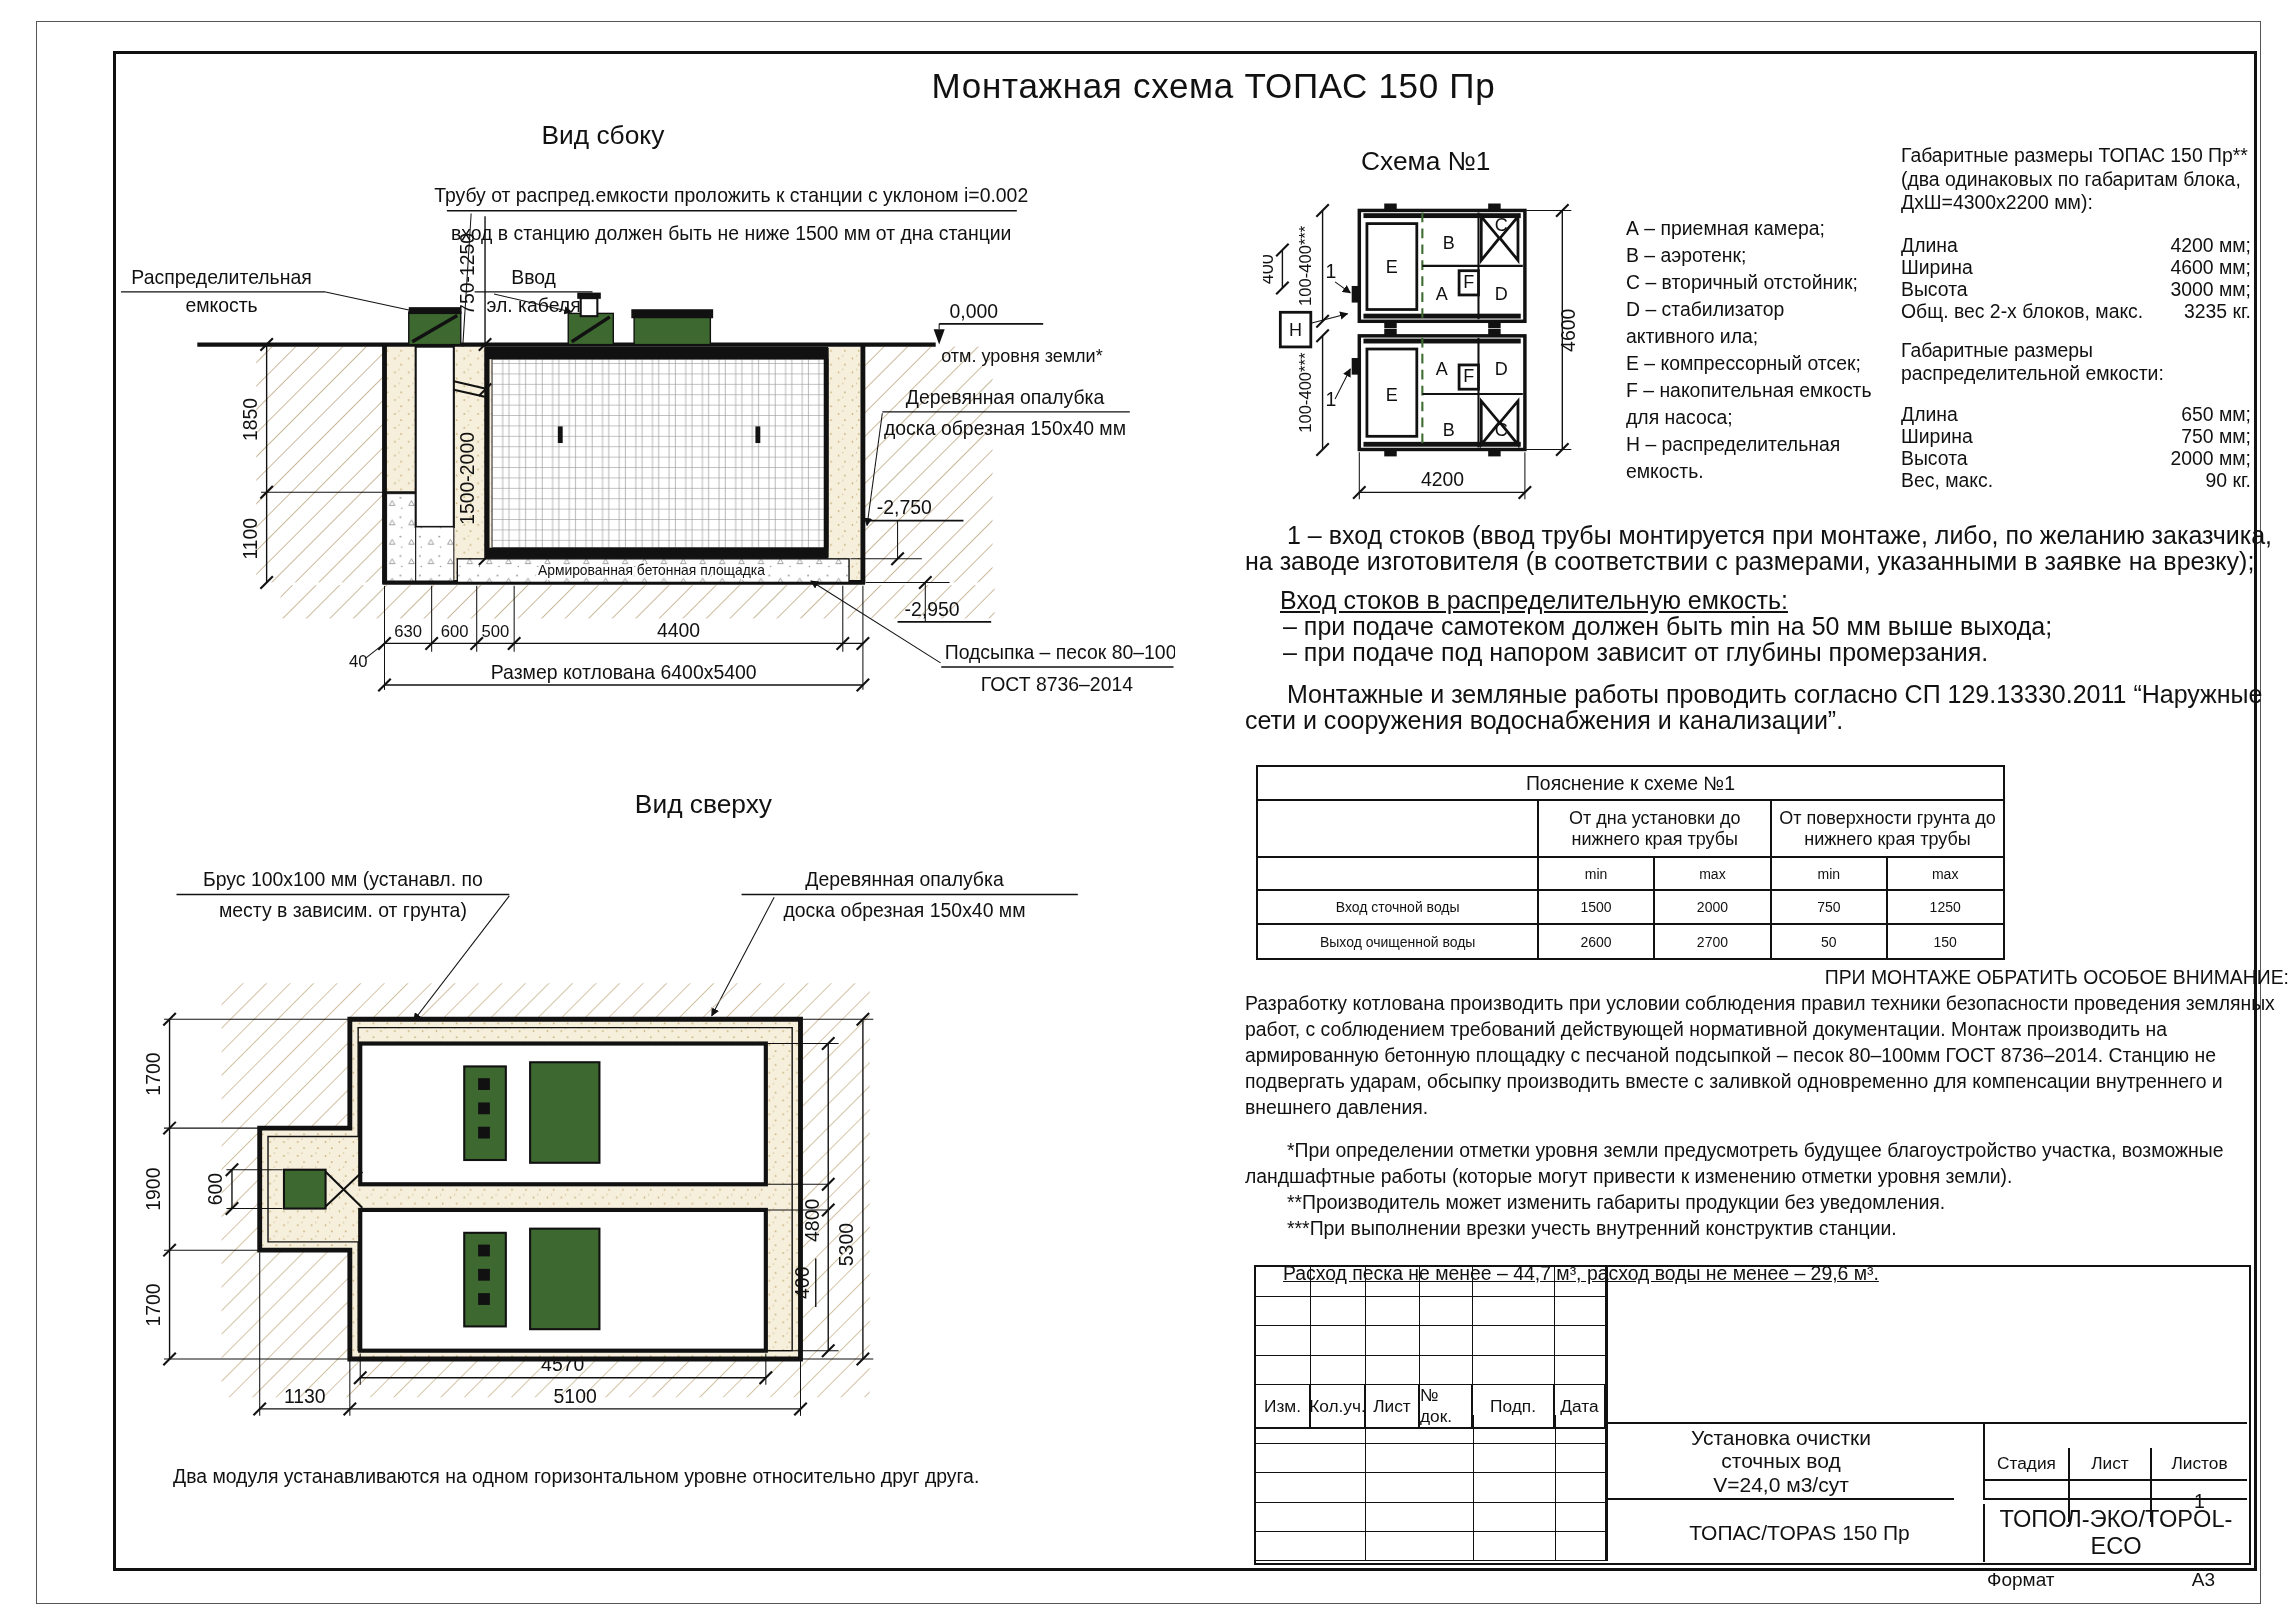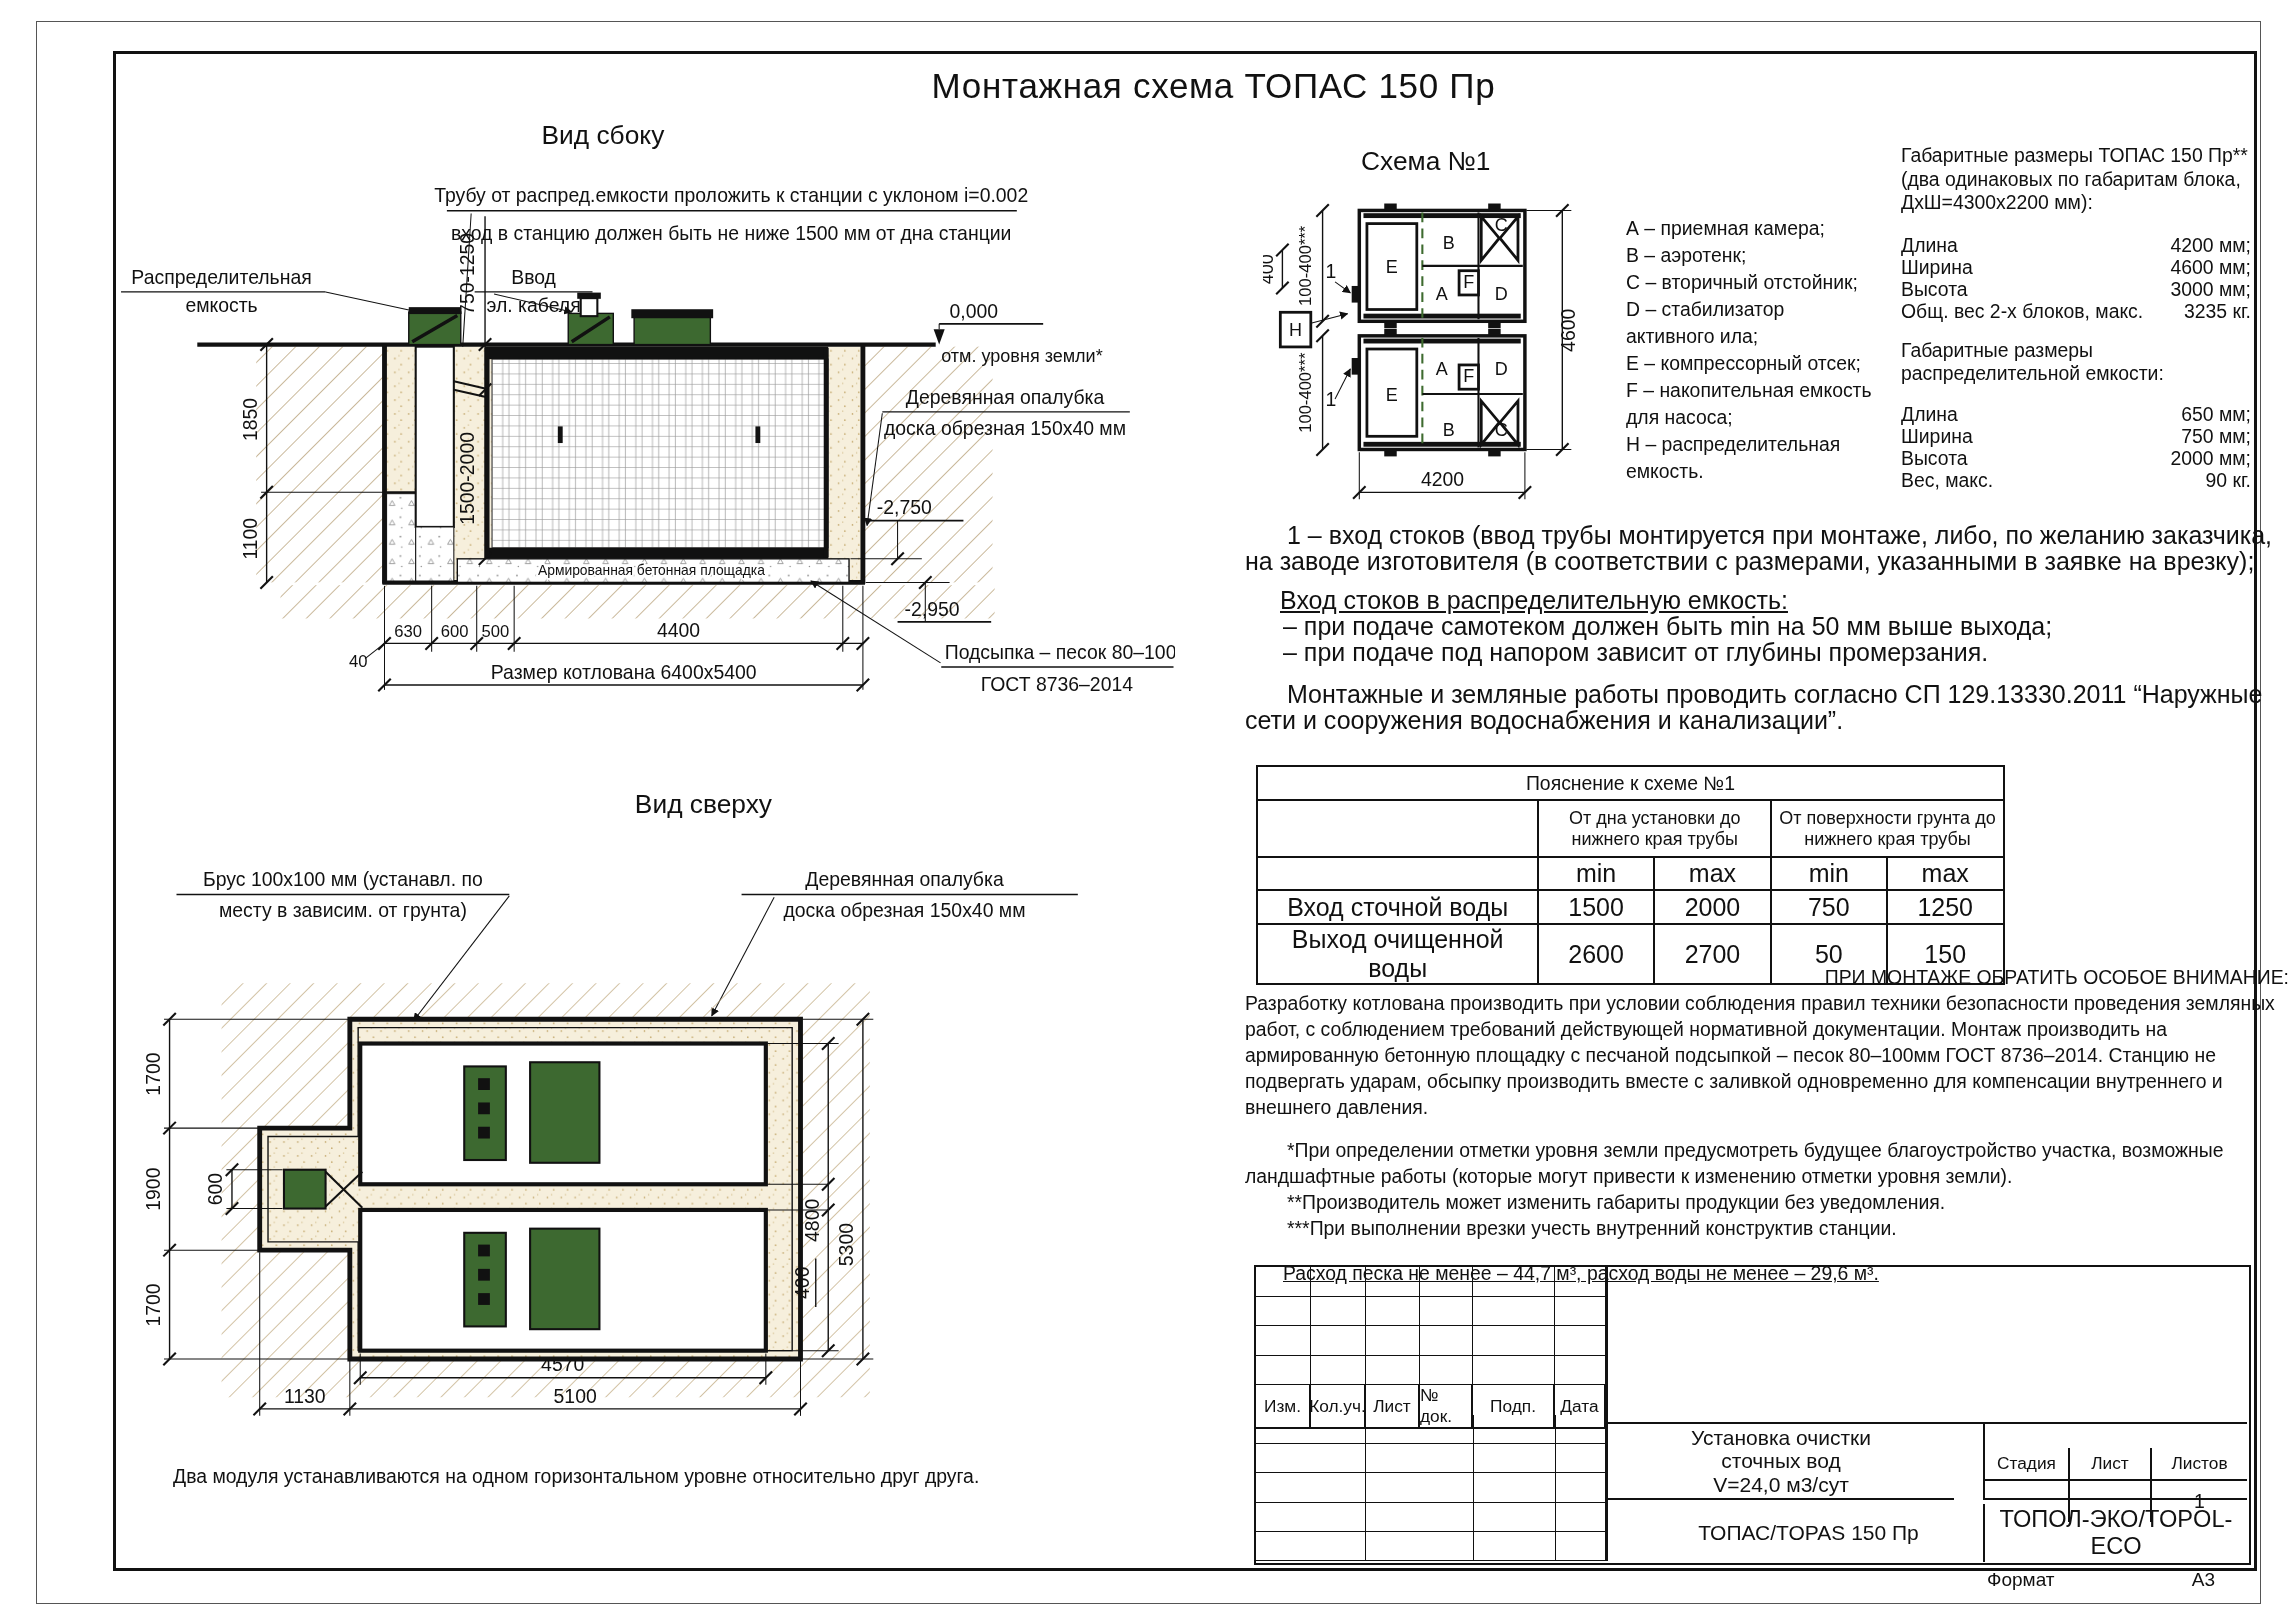--- a/index.html
+++ b/index.html
@@ -23,21 +23,21 @@
   .greendash{stroke:#3e6b2f;stroke-width:3;stroke-dasharray:14 9;fill:none;}
   .legend{left:1626px;top:215px;width:250px;font-size:19.4px;line-height:27px;}
   .gab{left:1901px;top:144px;width:350px;font-size:19.4px;line-height:23.6px;}
   .gab .row{display:flex;justify-content:space-between;line-height:22px;}
   .gap28{height:19.4px;} .gap24{height:16.6px;} .gap18{height:12.5px;}
   .notes{left:1245px;top:522px;width:1041px;font-size:25px;line-height:26px;}
   .ind{text-indent:42px;}
   .ul{text-decoration:underline;}
   .bul{padding-left:38px;}
   .tbl{left:1256px;top:765px;border-collapse:collapse;}
-  .tbl td{border:2.1px solid #111;text-align:center;font-size:25px;padding:0 4.2px;}
+  .tbl td{border:2.1px solid #111;text-align:center;font-size:14px;padding:0 4.2px;}
   .tbl .lab{width:271px;} .tbl .c1{width:105px;} .tbl .c2{width:107px;}
   .warn{left:1245px;top:964px;width:1044px;font-size:19.4px;line-height:26px;}
   .footer-note{left:173px;top:1465px;width:1041px;font-size:19.4px;}
   
   .tb{left:1254px;top:1265px;width:997px;height:300px;border:2.8px solid #111;box-sizing:border-box;}
   .tb *{box-sizing:border-box;}
   .tb-grid{display:grid;}
   .tb-cell{border-right:1.7px solid #111;border-bottom:1.7px solid #111;display:flex;align-items:center;justify-content:center;font-size:16.6px;}
   .tb-cell.hdr{border-right:2.1px solid #111;border-bottom:2.1px solid #111;font-size:17.3px;}
   .tb-right{position:absolute;left:350px;top:0;width:641px;height:294px;border-left:2.8px solid #111;}
@@ -592,21 +592,21 @@
         <div class="bigcell" style="border-right:2.1px solid #111;font-size:17.3px;">Стадия</div>
         <div class="bigcell" style="border-right:2.1px solid #111;font-size:17.3px;">Лист</div>
         <div class="bigcell" style="font-size:17.3px;">Листов</div>
       </div>
       <div style="display:grid;grid-template-columns:85px 82px 1fr;height:41px;">
         <div class="bigcell" style="border-right:2.1px solid #111;"></div>
         <div class="bigcell" style="border-right:2.1px solid #111;"></div>
         <div class="bigcell" style="font-size:19.4px;">1</div>
       </div>
     </div>
-    <div class="bigcell" style="position:absolute;left:13px;top:237px;width:375px;height:58px;font-size:21px;">ТОПАС/TOPAS 150 Пр</div>
+    <div class="bigcell" style="position:absolute;left:4px;top:237px;width:375px;height:58px;font-size:21px;">ТОПАС/TOPAS 150 Пр</div>
     <div class="bigcell" style="position:absolute;left:375px;top:237px;width:264px;height:58px;border-left:2.8px solid #111;font-size:23.6px;">ТОПОЛ-ЭКО/TOPOL-ECO</div>
   </div>
 </div>
 
 <div class="abs fmt">
   <span>Формат</span>
   <span style="margin-left:132px;">А3</span>
 </div>
 
 

